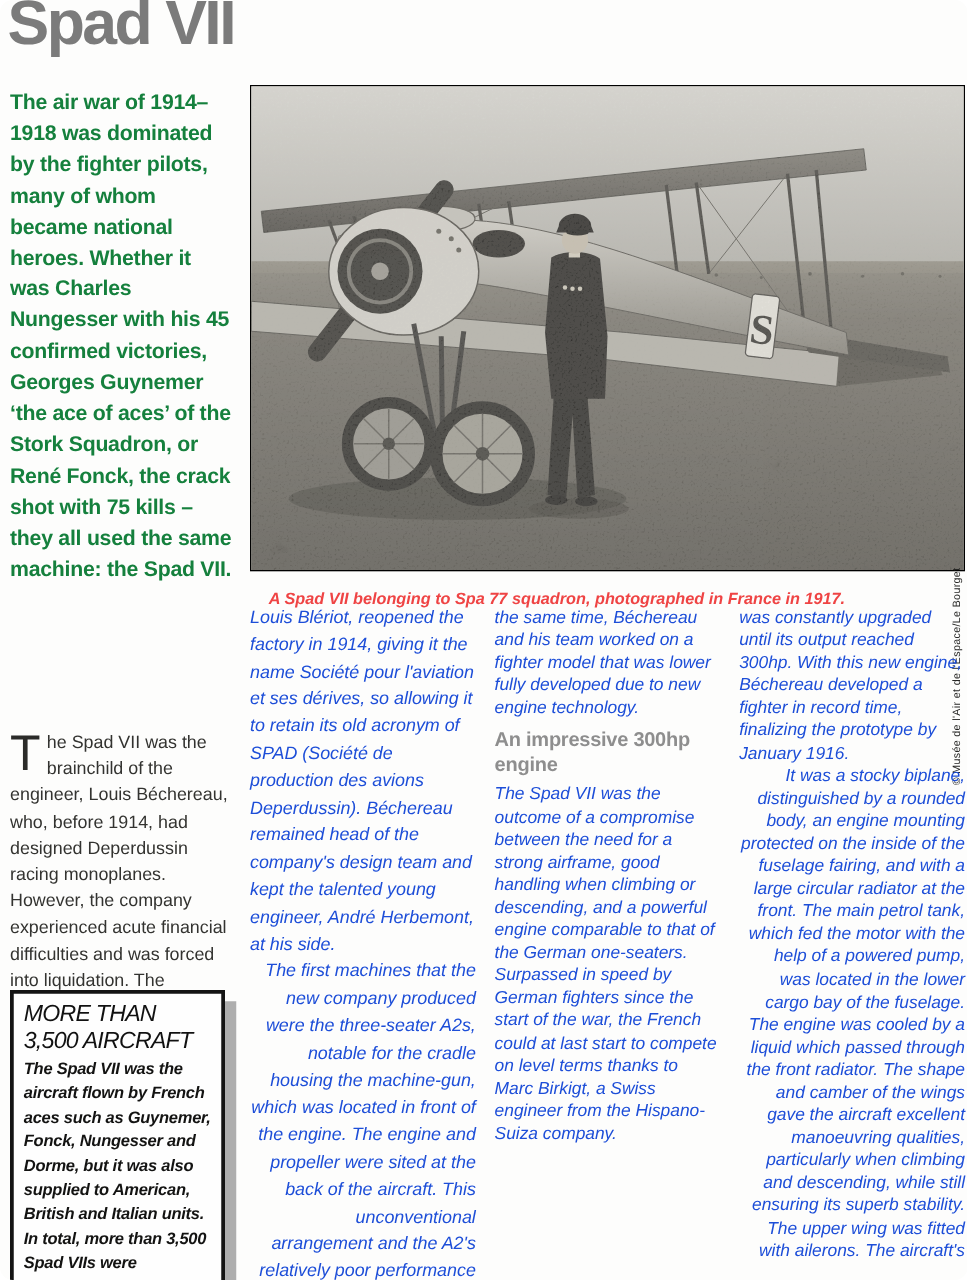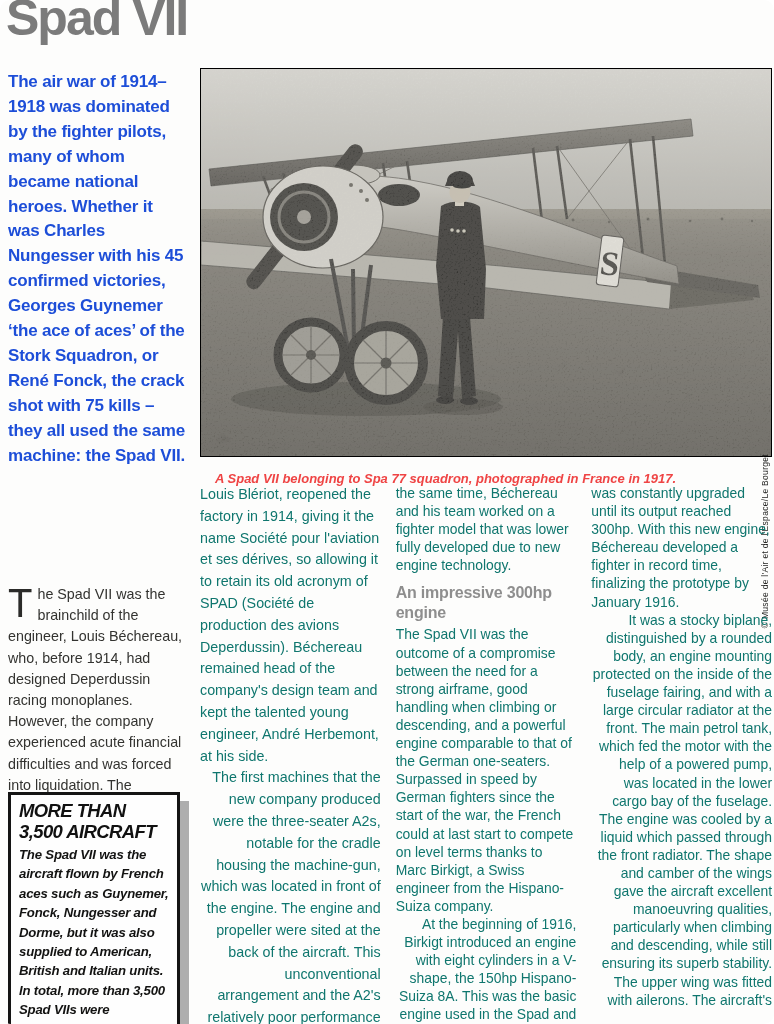--- a/index.html
+++ b/index.html
@@ -11,39 +11,39 @@
   }
   
   .page-title{
     position:absolute;left:6px;top:-10px;margin:0;
     font-size:50px;font-weight:900;letter-spacing:-2px;
     color:#7b7b7b;line-height:56px;
   }
   
   .intro{
     position:absolute;left:8px;top:70px;width:180px;margin:0;
-    font-size:17px;font-weight:700;line-height:24.9px;color:#1d4ed8;
+    font-size:17px;font-weight:700;line-height:24.9px;color:#15803d;
     letter-spacing:-0.2px;
   }
   .opening{
     position:absolute;left:8px;top:584px;width:181px;margin:0;
     font-size:14.3px;line-height:21.2px;color:#333330;
   }
   .dropcap{
     float:left;font-size:40px;line-height:33px;font-weight:400;
     padding:3px 5px 0 0;color:#2b2b29;
   }
   .infobox{
     position:absolute;left:8px;top:792px;width:172px;box-sizing:border-box;
     background:#fefefe;border:3px solid #141414;
     box-shadow:9px 9px 0 #aeaeae;
     padding:5px 8px 9px 8px;
   }
   .infobox h2{
-    margin:0 0 3px 0;font-size:18.5px;font-style:italic;font-weight:700;
+    margin:0 0 3px 0;font-size:18.5px;font-style:italic;font-weight:400;
     line-height:21px;color:#111;white-space:pre-line;letter-spacing:-0.6px;
   }
   .infobox p{
     margin:0;font-size:13.2px;font-weight:700;font-style:italic;
     line-height:19.4px;color:#131312;letter-spacing:-0.2px;
   }
   
   .photo{
     position:absolute;left:200px;top:68px;width:570px;height:387px;
     border:1px solid #000;background:#b9b8b2;
@@ -58,21 +58,21 @@
     position:absolute;left:203px;top:459px;width:566px;margin:12px;
     font-size:13px;font-weight:700;font-style:italic;color:#ef4444;
     line-height:16px;
   }
   
   .columns{
     position:absolute;left:200px;top:484px;width:572px;
     display:flex;gap:15px;
   }
   .col{flex:1;min-width:0;}
-  .col p{margin:0;font-size:13.9px;line-height:18.1px;color:#0f766e;}
+  .col p{margin:0;font-size:13.9px;line-height:18.1px;color:#1d4ed8;font-style:italic;}
   .col.loose p{font-size:14.3px;line-height:21.8px;}
   .col p.indent{text-indent:11px;text-align:right;}
   .col h3{
     margin:9px 0 3px 0;font-size:16px;font-weight:700;line-height:19.5px;
     color:#8e8e8e;letter-spacing:-0.2px;
   }
 </style>
 </head>
 <body>
 
@@ -239,21 +239,20 @@
 
   <div class="columns">
     <div class="col loose">
       <p>Louis Blériot, reopened the factory in 1914, giving it the name Société pour l'aviation et ses dérives, so allowing it to retain its old acronym of SPAD (Société de production des avions Deperdussin). Béchereau remained head of the company's design team and kept the talented young engineer, André Herbemont, at his side.</p>
       <p class="indent">The first machines that the new company produced were the three-seater A2s, notable for the cradle housing the machine-gun, which was located in front of the engine. The engine and propeller were sited at the back of the aircraft. This unconventional arrangement and the A2's relatively poor performance limited its success. But the aircraft was a useful model for Béchereau, epecially with regard to the performance of its wings and its system of controls, both of which were reused in later fighters. At</p>
     </div>
     <div class="col">
       <p>the same time, Béchereau and his team worked on a fighter model that was lower fully developed due to new engine technology.</p>
       <h3>An impressive 300hp engine</h3>
       <p>The Spad VII was the outcome of a compromise between the need for a strong airframe, good handling when climbing or descending, and a powerful engine comparable to that of the German one-seaters. Surpassed in speed by German fighters since the start of the war, the French could at last start to compete on level terms thanks to Marc Birkigt, a Swiss engineer from the Hispano-Suiza company.</p>
-      <p class="indent">At the beginning of 1916, Birkigt introduced an engine with eight cylinders in a V-shape, the 150hp Hispano-Suiza 8A. This was the basic engine used in the Spad and</p>
     </div>
     <div class="col">
       <p>was constantly upgraded until its output reached 300hp. With this new engine, Béchereau developed a fighter in record time, finalizing the prototype by January 1916.</p>
       <p class="indent">It was a stocky biplane, distinguished by a rounded body, an engine mounting protected on the inside of the fuselage fairing, and with a large circular radiator at the front. The main petrol tank, which fed the motor with the help of a powered pump, was located in the lower cargo bay of the fuselage. The engine was cooled by a liquid which passed through the front radiator. The shape and camber of the wings gave the aircraft excellent manoeuvring qualities, particularly when climbing and descending, while still ensuring its superb stability. The upper wing was fitted with ailerons. The aircraft's</p>
     </div>
   </div>
 
 </div>
 
 </body></html>

